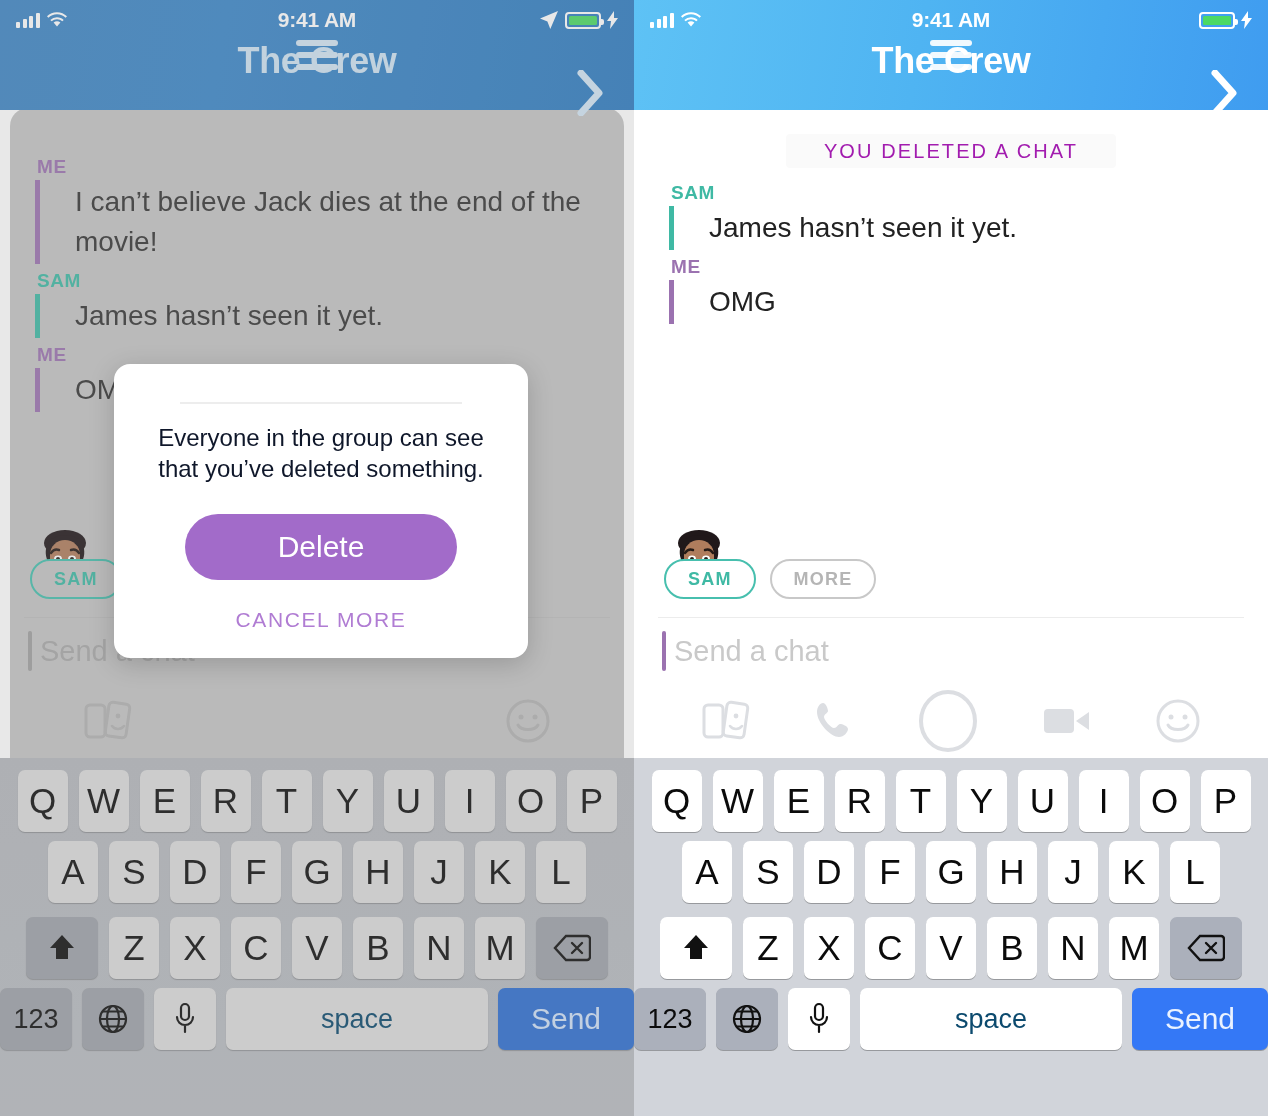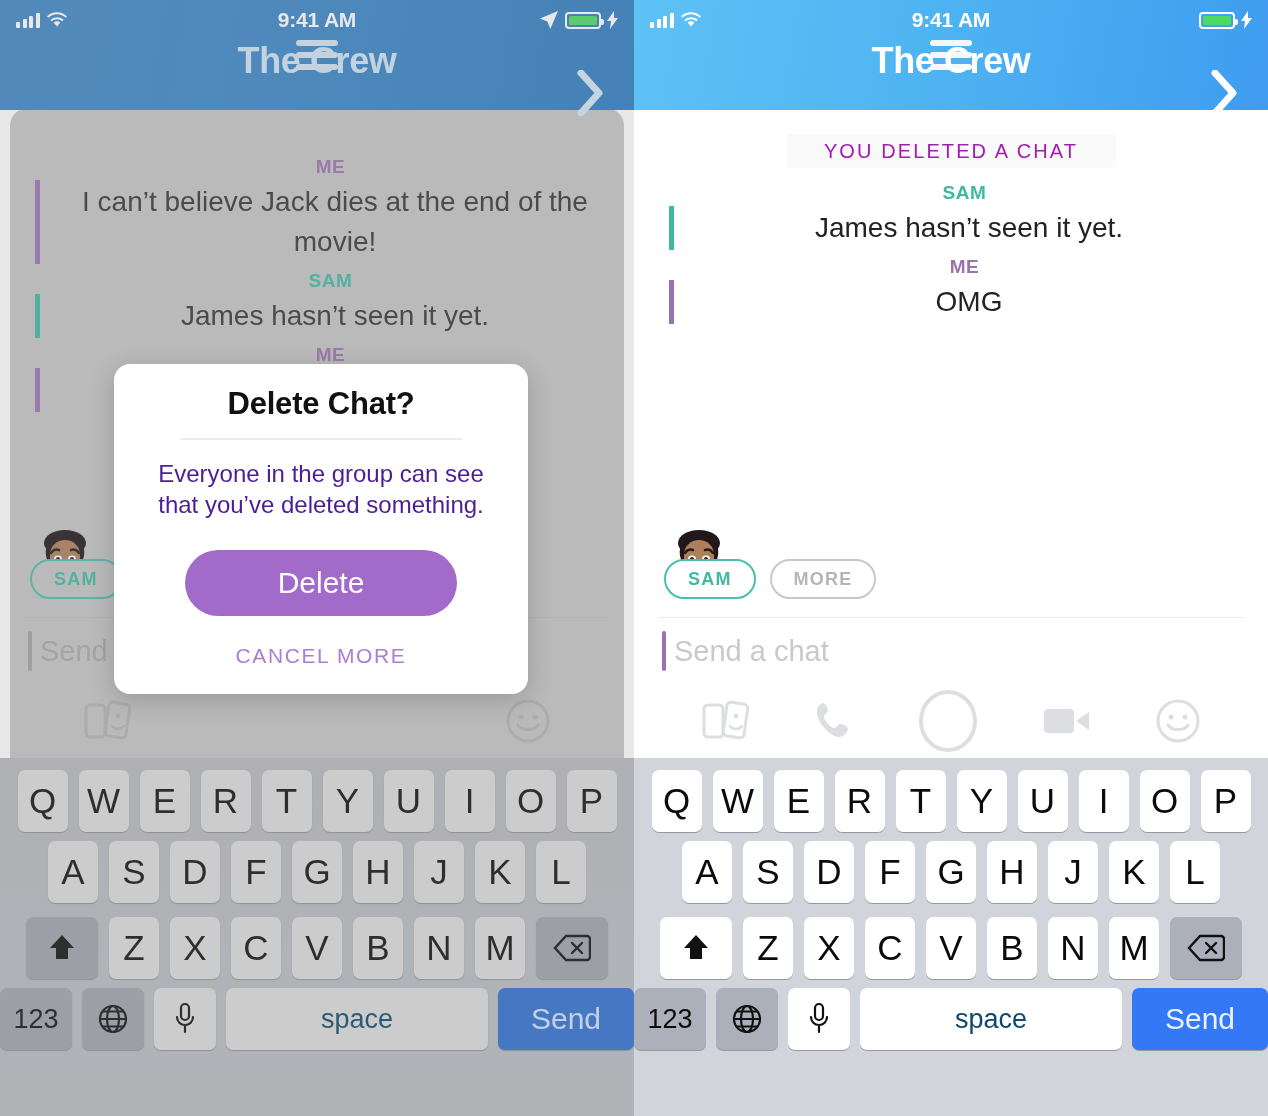--- a/index.html
+++ b/index.html
@@ -68,21 +68,21 @@
   }
   .left  .card { background: #c5c5c5; }
   .right .card { background: #ffffff; }
 
   .deleted-banner {
     margin: 26px auto 0; width: 330px; height: 34px; border-radius: 4px;
     background: #fafafa; display: flex; align-items: center; justify-content: center;
     color: #a21caf; font-size: 20px; letter-spacing: 2.1px; font-weight: 500;
   }
 
-  .msgs { padding: 14px 0 0 0; text-align: center; }
+  .msgs { padding: 14px 0 0 0; }
   .left .msgs { padding-top: 46px; }
   .msg { padding: 0 0 4px 0; }
   .msg .who {
     font-size: 19px; font-weight: bold; letter-spacing: .6px; padding-left: 27px; line-height: 26px;
   }
   .msg .body {
     font-size: 28px; line-height: 40px; padding-left: 35px; margin-left: 25px;
     border-left: 5px solid currentColor; padding-top: 2px; padding-bottom: 2px;
     max-width: 560px;
   }
@@ -145,21 +145,21 @@
   
   .modal {
     position: absolute; left: 114px; top: 364px; width: 414px;
     background: #ffffff; border-radius: 16px; z-index: 9;
     box-shadow: 0 6px 26px rgba(0,0,0,.18);
     padding: 22px 26px 26px;
     text-align: center;
   }
   .modal h2 { font-size: 31px; font-weight: bold; color: #111; letter-spacing: -0.2px; }
   .modal .divider { height: 2px; background: #ededed; margin: 16px 40px 18px; }
-  .modal p { font-size: 24px; line-height: 31px; color: #4c1d95; }
+  .modal p { font-size: 24px; line-height: 31px; color: #0f172a; }
   .btn-delete {
     margin: 30px auto 4px; width: 272px; height: 66px; border-radius: 33px;
     background: #a26bc9; color: #ffffff; font-size: 30px;
     display: flex; align-items: center; justify-content: center; cursor: pointer;
   }
   .link {
     margin-top: 28px; font-size: 21px; letter-spacing: 1.6px; color: #b07cd3; font-weight: 500; cursor: pointer;
   }
   .link.cancel { margin-top: 26px; color: #9c6fc0; }
 </style>
@@ -338,21 +338,20 @@
             </svg>
         </div>
         <div class="key space">space</div>
         <div class="key send">Send</div>
       </div>
     </div>
 
     <div class="dim"></div>
 
     <div class="modal">
-      <h2>Delete Chat?</h2>
       <div class="divider"></div>
       <p>Everyone in the group can see that you’ve deleted something.</p>
       <div class="btn-delete">Delete</div>
       <div class="link">CANCEL MORE</div>
     </div>
   </div>
 
   <div class="phone right">
 
     <div class="header">

